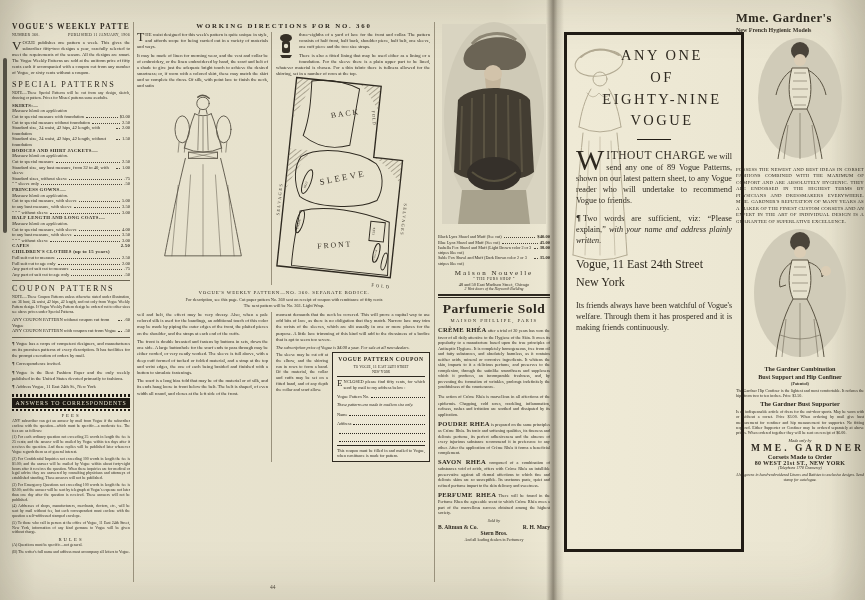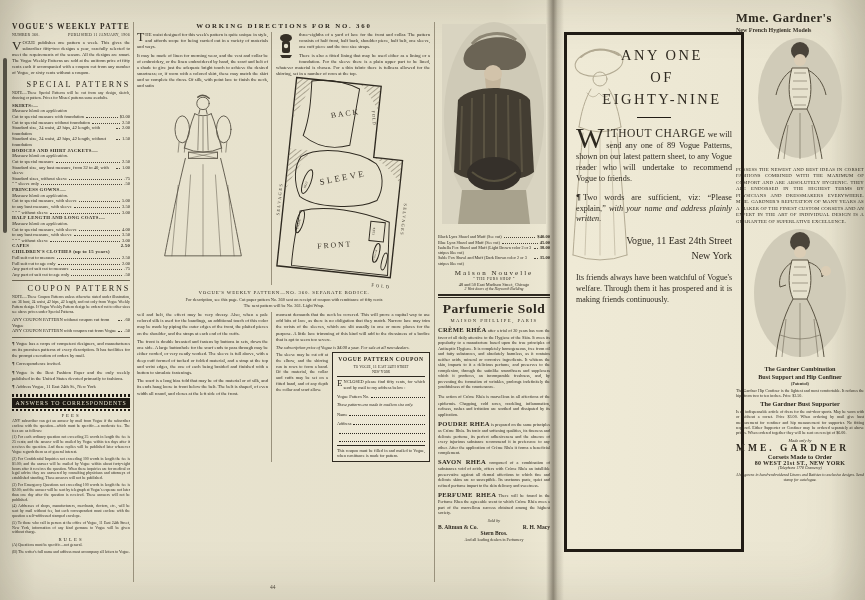--- a/index.html
+++ b/index.html
@@ -14,21 +14,21 @@
   .pl{left:12px;width:534px;height:560px;display:flex}
   .pr{left:564px;top:0;width:300px;height:600px}
   .vline{width:1px;background:#99917c;margin:0 3px;flex:none}
   
   .c1{width:118px;flex:none;overflow:hidden}
   .c1-title{font-size:7.5px;font-weight:bold;letter-spacing:1.2px;text-align:center;white-space:nowrap}
   .pubrow{display:flex;justify-content:space-between;font-size:3.9px;letter-spacing:.3px;margin:2px 0 3px}
   .intro{font-size:4.6px;line-height:1.3;text-align:justify;margin:0 0 4px}
   .dc{float:left;font-size:13px;line-height:.85;padding-right:1px}
   .plist-title{border-top:.5px solid #6b6452;margin-top:2px;padding-top:2px;font-style:italic;font-size:8px;letter-spacing:1px;text-align:center;line-height:1.25}
-  .sp-title{font-size:8.2px;letter-spacing:1.8px;text-align:right;margin:3px 0 2px;white-space:nowrap}
+  .sp-title{font-size:8.2px;letter-spacing:1.8px;text-align:left;margin:3px 0 2px;white-space:nowrap}
   .tiny-note{font-size:3.9px;line-height:1.25;margin:0 0 2px;text-align:justify}
   ul.rows{list-style:none;margin:0;padding:0}
   .row{display:flex;align-items:baseline;font-size:4.6px;line-height:1.22}
   .row .lbl{white-space:normal}
   .row .dots{flex:1;border-bottom:1px dotted #4d463a;margin:0 2px 1px;min-width:4px}
   .row .prc{font-size:4.6px}
   .row.hdr{font-weight:bold;letter-spacing:.3px}
   .row.hdr .lbl{font-size:4.8px}
   .row.note{font-style:italic}
   .row.note .dots,.row.hdr .dots{border-bottom:none}
@@ -90,33 +90,33 @@
   .soldtail{text-align:center;font-size:4px;margin-top:1px}
   
   .ad-box{position:absolute;left:0;top:32px;width:180px;height:520px;border:3px solid #211c15;box-sizing:border-box;padding:10px 9px 8px}
   .ad-sketch{position:absolute;left:0;top:6px;opacity:.85;pointer-events:none}
   .ad-head{position:relative;text-align:center;font-size:14.5px;letter-spacing:2.5px;line-height:1.5;padding-left:16px}
   .ad-div{width:34px;border-top:1px solid #211c15;margin:7px auto 8px}
   .ad-p{position:relative;font-size:8.2px;line-height:1.32;text-align:justify;margin:0 0 7px}
   .dcW{float:left;font-size:30px;line-height:.78;padding-right:2px}
   .leadcaps{font-size:11.5px;letter-spacing:.5px}
   .pil2{font-weight:bold;font-size:9px;padding-right:2px}
-  .ad-sig{text-align:right;font-size:10px;margin:8px 0 10px;line-height:1.5}
+  .ad-sig{text-align:left;font-size:12px;margin:8px 0 10px;line-height:1.5}
   .ad-foot{font-size:8px;line-height:1.35;text-align:justify;margin:6px 0 0}
   .gardner{position:absolute;left:172px;top:11px;width:128px}
   .g-t{font-size:12.5px;font-weight:bold;letter-spacing:.5px}
   .g-s{font-size:6px;font-weight:bold;color:#3a342a;margin:1px 0 2px}
   .g-illo1,.g-illo2{text-align:center}
   .g-caps{font-size:4.8px;line-height:1.35;letter-spacing:.2px;text-align:justify;margin:2px 0}
   .g-h1{text-align:center;font-size:6.2px;font-weight:bold;line-height:1.3;margin-top:2px}
   .g-pat{text-align:center;font-size:4px;font-weight:bold}
   .g-b{font-size:4.1px;line-height:1.3;text-align:justify;margin:1.5px 0}
   .g-h2{text-align:center;font-size:6.4px;font-weight:bold;margin-top:2px}
   .g-made{text-align:center;font-size:4.2px;font-style:italic;margin-top:2px}
-  .g-name{text-align:left;font-size:9.5px;font-weight:bold;letter-spacing:3px}
+  .g-name{text-align:right;font-size:9.5px;font-weight:bold;letter-spacing:3px}
   .g-tag{text-align:center;font-size:6.5px;font-weight:bold}
   .g-addr{text-align:center;font-size:6px;font-weight:bold;letter-spacing:.3px}
   .g-ph{text-align:center;font-size:3.9px;font-style:italic}
   .g-foot{font-size:4px;font-style:italic;line-height:1.3;text-align:center;margin:2px 0 0}
   .folio{position:absolute;font-size:5.5px;color:#4d463a}
   .fl{left:270px;top:584px}
   svg text{fill:#3a342a;font-family:"Liberation Serif",serif}
 </style>
 </head>
 <body>
@@ -585,20 +585,21 @@
           <path d="M22,100 L18,214 M33,96 L33,214 M44,100 L48,214" stroke-width=".6"></path>
           <path d="M6,214 Q33,224 60,214"></path>
           <path d="M20,52 q6,8 12,0 q6,8 12,0" stroke-width=".7"></path>
         </g>
       </svg>
       <div class="ad-head">
 
       <div>ANY ONE</div>
           <div>OF</div>
           <div>EIGHTY-NINE</div>
+          <div>VOGUE</div>
         </div>
       <div class="ad-div"></div>
       <p class="ad-p"><span class="dcW">W</span><span class="leadcaps">ITHOUT CHARGE</span> <span>we will send any one of 89 Vogue Patterns, shown on our latest pattern sheet, to any Vogue reader who will undertake to recommend Vogue to friends.</span></p>
       <p class="ad-p"><span class="pil2">¶</span><span>Two words are sufficient, viz: “Please explain,”</span> <i>with your name and address plainly written.</i></p>
       <div class="ad-sig">
         <div>Vogue, 11 East 24th Street</div>
         <div class="sig2">New York</div>
       </div>
       <p class="ad-foot">Its friends always have been watchful of Vogue's welfare.  Through them it has prospered and it is making friends continuously.</p>
     </div>

